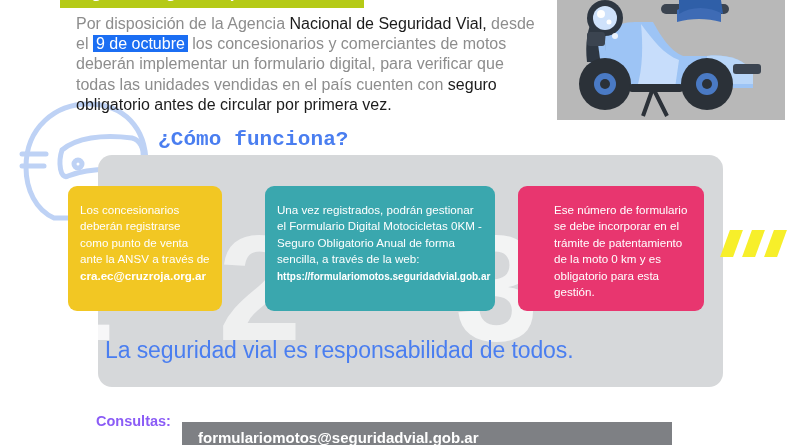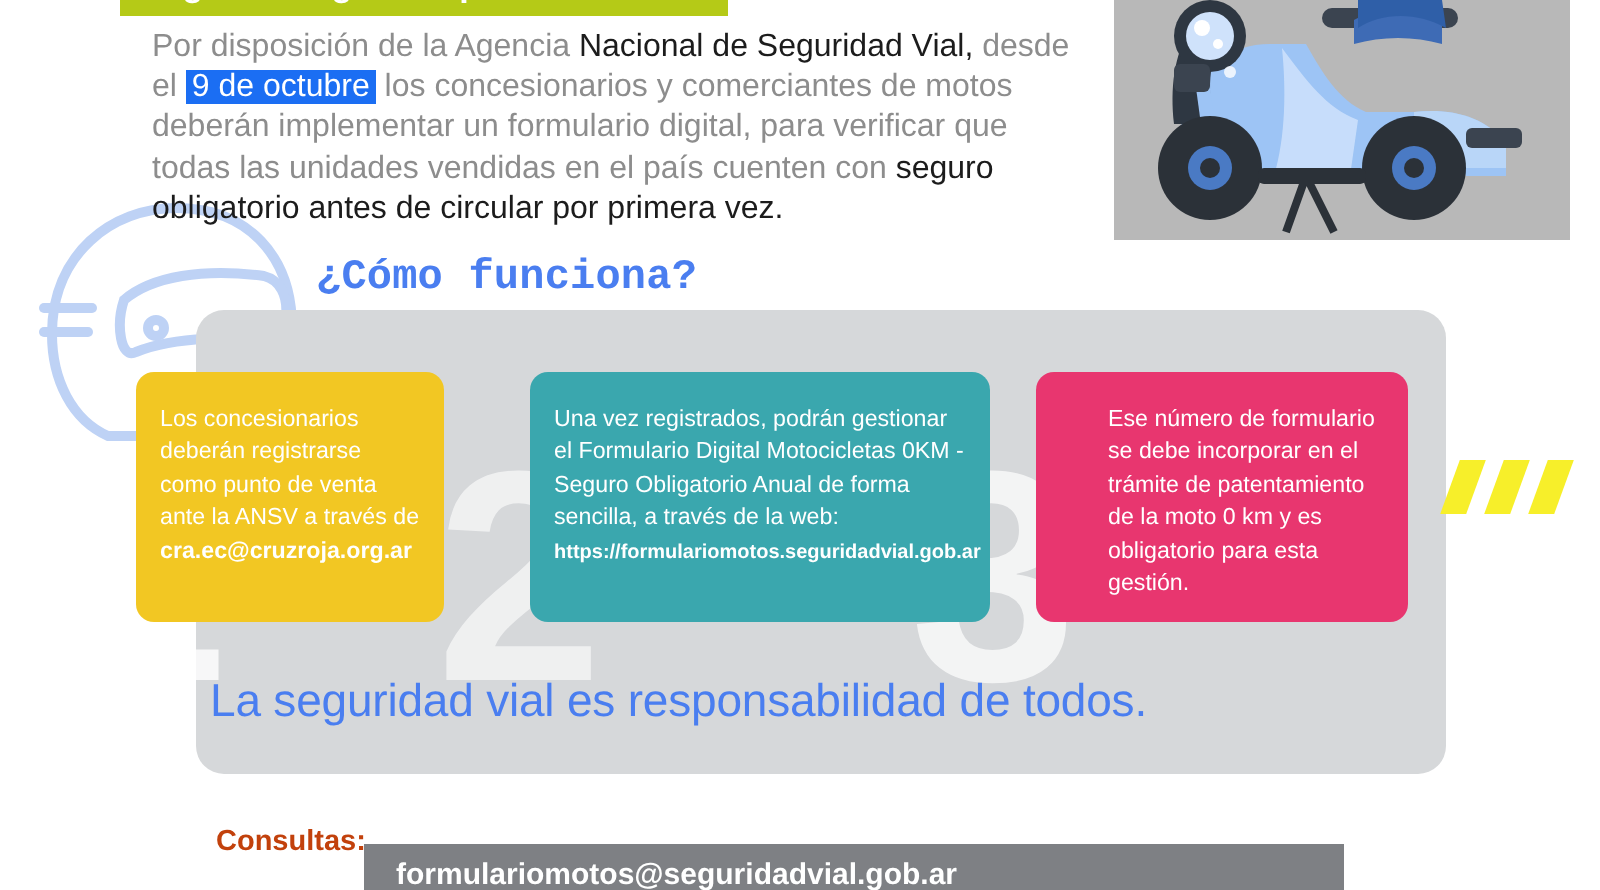--- a/index.html
+++ b/index.html
@@ -100,22 +100,22 @@
   #dashes-right .dash{background:#f7ef2a;}
 
   
   #tagline{
     position:absolute;left:105px;top:337px;
     font-size:23px;font-weight:normal;color:#4a7ef0;letter-spacing:-.1px;
   }
 
   
   #consultas-label{
-    position:absolute;left:108px;top:413px;
-    font-size:14.5px;font-weight:bold;color:#c2410c;
+    position:absolute;left:96px;top:413px;
+    font-size:14.5px;font-weight:bold;color:#8b5cf6;
   }
   #consultas-box{
     position:absolute;left:182px;top:422px;width:490px;height:32px;
     background:#7e8084;
   }
   #consultas-email{
     position:absolute;left:16px;top:0;height:32px;line-height:32px;
     color:#ffffff;font-size:15px;font-weight:bold;white-space:nowrap;
   }
 </style>

